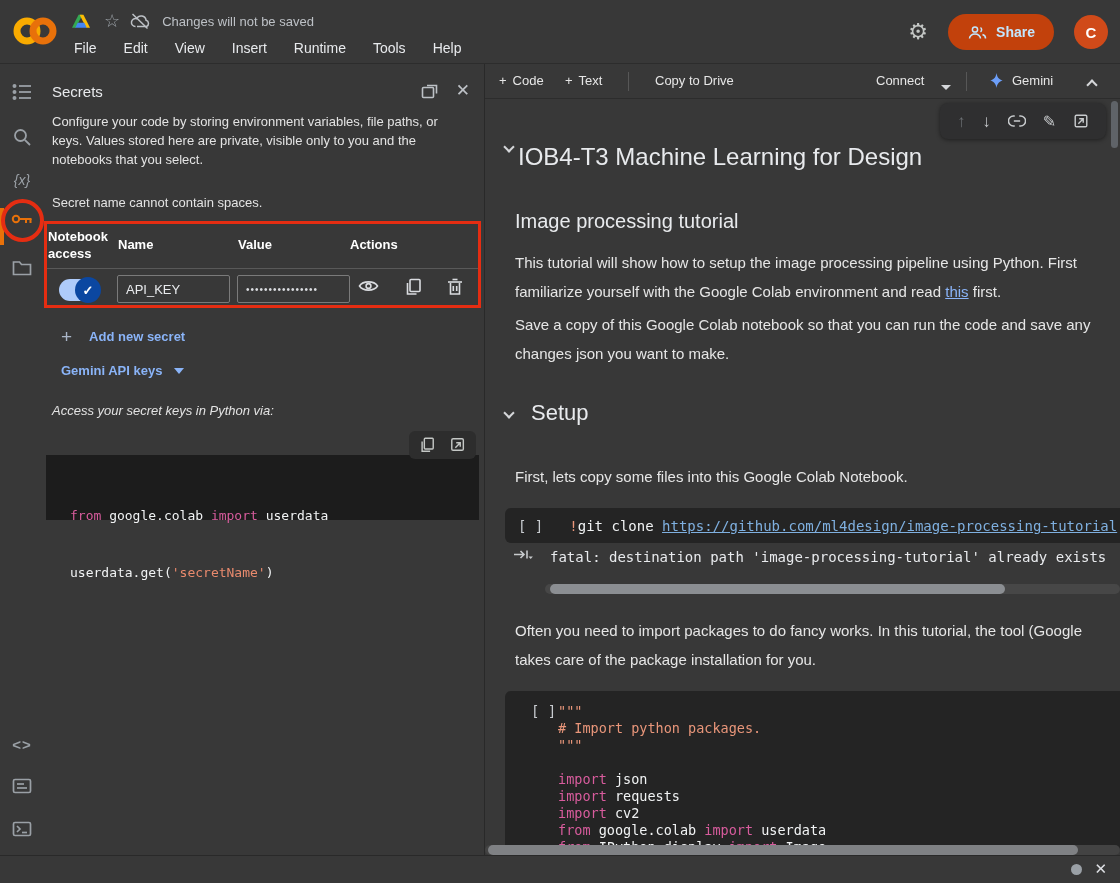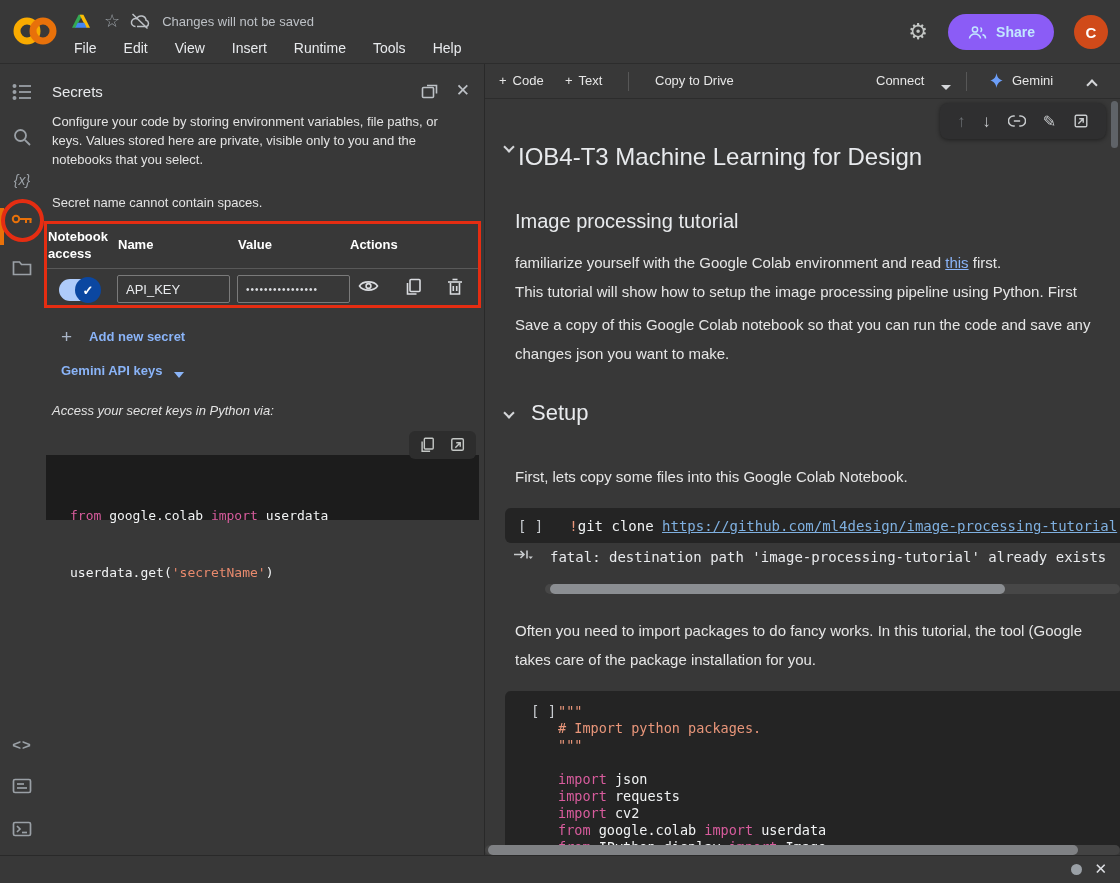--- a/index.html
+++ b/index.html
@@ -15,21 +15,21 @@
   .header { position:absolute; left:0; top:0; right:0; height:64px; background:#383838; border-bottom:1px solid #2c2c2c; z-index:10; }
   .logo { position:absolute; left:13px; top:13px; }
   .title-row { position:absolute; left:72px; top:7px; height:28px; display:flex; align-items:center; gap:10px; }
   .nb-title { font-size:16.5px; color:#e8eaed; }
   .star { font-size:18px; color:#9aa0a6; margin-left:4px; }
   .unsaved { font-size:13px; color:#bdc1c6; margin-left:2px; }
   .menu-row { position:absolute; left:74px; top:40px; display:flex; gap:27px; font-size:14px; color:#e8eaed; }
   .menu-item { cursor:default; }
   .header-right { position:absolute; right:12px; top:13px; display:flex; align-items:center; gap:20px; height:38px; }
   .gear { font-size:22px; color:#c4c7c5; line-height:1; }
-  .share-btn { height:36px; border-radius:18px; background:#8b5cf6; color:#c2e7ff; display:flex; align-items:center; gap:9px; padding:0 19px; font-size:14px; font-weight:700; }
+  .share-btn { height:36px; border-radius:18px; background:#c2410c; color:#c2e7ff; display:flex; align-items:center; gap:9px; padding:0 19px; font-size:14px; font-weight:700; }
   .avatar { width:34px; height:34px; border-radius:50%; background:#d04a19; color:#fff; display:flex; align-items:center; justify-content:center; font-size:15px; font-weight:700; }
 
   
   .iconbar { position:absolute; left:0; top:64px; bottom:28px; width:44px; background:#383838; }
   .ib-icon { position:absolute; left:0; width:44px; display:flex; justify-content:center; color:#9aa0a6; }
   .active-bar { position:absolute; left:0; top:144px; width:4px; height:37px; background:#e8710a; }
   .vars-txt { font-size:14px; color:#9aa0a6; font-style:italic; }
   .code-txt { font-size:15px; color:#9aa0a6; letter-spacing:1px; font-weight:700; }
 
   
@@ -54,21 +54,21 @@
   .in-name { left:71px; width:113px; }
   .in-value { left:191px; width:113px; font-size:10px; letter-spacing:1px; color:#dadce0; }
   .row-ic { position:absolute; top:56px; color:#dadce0; }
   .ic-eye { left:312px; }
   .ic-copy { left:358px; }
   .ic-trash { left:401px; }
 
   .add-secret { position:absolute; left:17px; top:263px; display:flex; align-items:center; gap:17px; }
   .add-plus { color:#aab6c8; font-size:19px; line-height:1; font-weight:400; }
   .add-label { color:#8ab4f8; font-size:13px; font-weight:700; }
-  .gemini-keys { position:absolute; left:17px; top:299px; display:flex; align-items:flex-end; gap:12px; }
+  .gemini-keys { position:absolute; left:17px; top:299px; display:flex; align-items:center; gap:12px; }
   .gk-label { color:#8ab4f8; font-size:13px; font-weight:700; }
   .caret-blue { width:0; height:0; border-left:5px solid transparent; border-right:5px solid transparent; border-top:6px solid #8ab4f8; }
   .sec-hint { position:absolute; left:8px; top:339px; font-size:13px; color:#e3e3e3;font-style:italic; }
 
   .code-tools { position:absolute; right:8px; top:367px; height:28px; background:#2d2d2d; border-radius:6px; display:flex; align-items:center; gap:15px; padding:0 10px; color:#c4c7c5; z-index:3; }
   .sec-code { position:absolute; left:2px; top:391px; width:433px; height:65px; background:#1c1c1c; font-family:"DejaVu Sans Mono", monospace; font-size:13px; line-height:19px; padding:13px 0 0 24px; white-space:pre; }
 
   
   .tk-kw { color:#d85c9d; }
   .tk-txt { color:#f1f3f4; }
@@ -356,22 +356,22 @@
   </div>
   <div class="v-scroll"></div>
 
   <div class="md-h1-row">
     <span class="chev"></span>
     <span class="md-h1">IOB4-T3 Machine Learning for Design</span>
   </div>
   <div class="md-h2">Image processing tutorial</div>
 
   <div class="md-p p1">
+    <div>This tutorial will show how to setup the image processing pipeline using Python. First</div>
     <div><span>familiarize yourself with the Google Colab environment and read </span><span class="md-link">this</span><span> first.</span></div>
-    <div>This tutorial will show how to setup the image processing pipeline using Python. First</div>
   </div>
   <div class="md-p p2">
     <div>Save a copy of this Google Colab notebook so that you can run the code and save any</div>
     <div>changes json you want to make.</div>
   </div>
 
   <div class="setup-row">
     <span class="chev"></span>
     <span class="md-h2b">Setup</span>
   </div>

